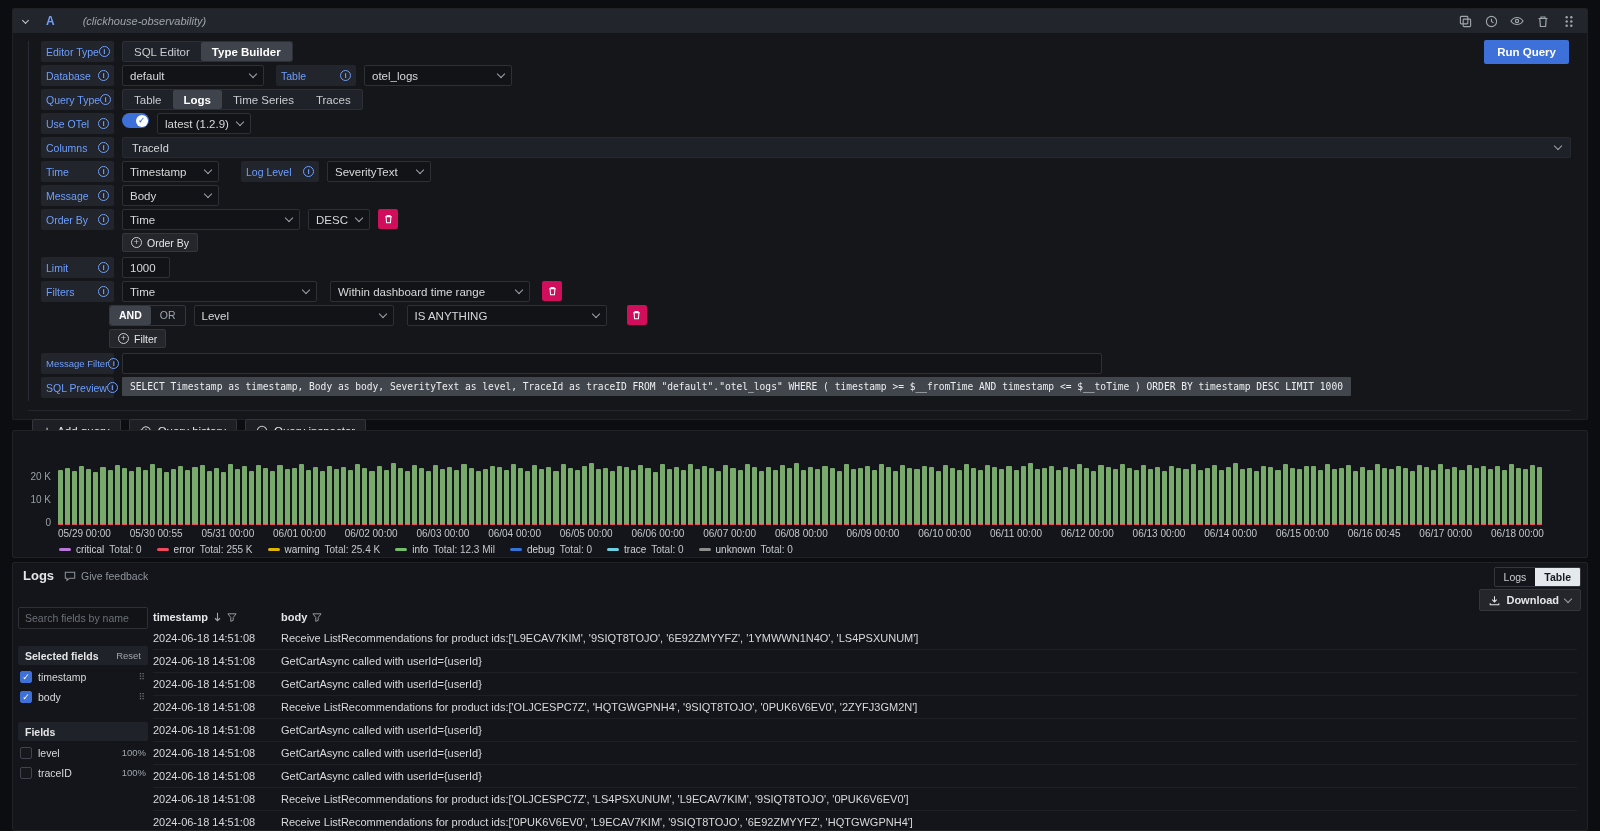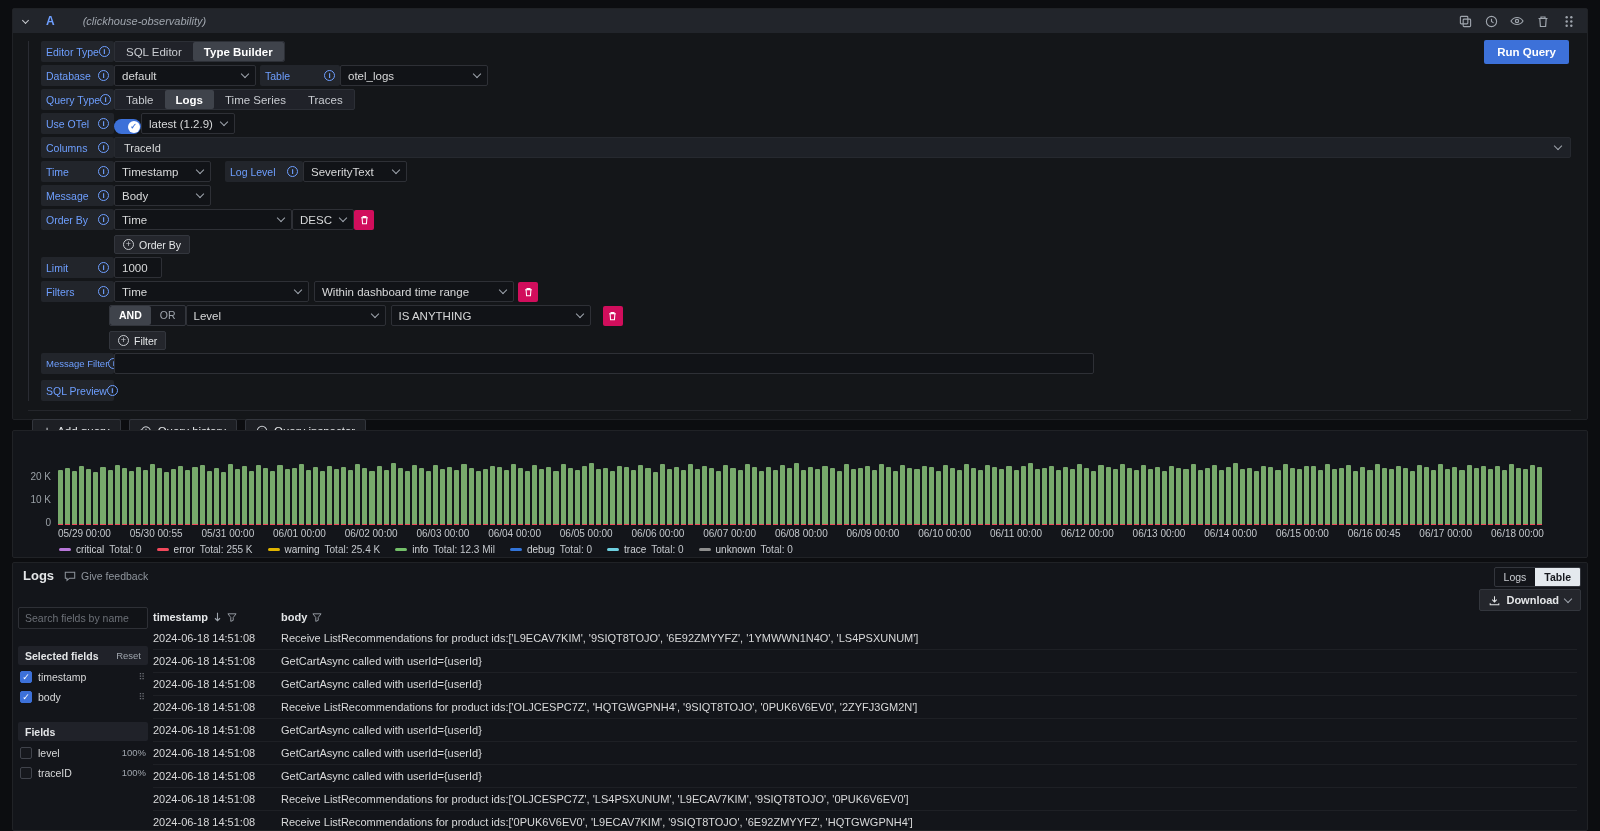--- a/index.html
+++ b/index.html
@@ -10,21 +10,21 @@
   
   #query-card { top:8px; height:412px; }
   .qheader { height:24px; background:#22252b; display:flex; align-items:center; padding:0 10px; gap:10px; }
   .qheader .refid { color:#6e9fff; font-weight:bold; font-size:12px; margin-left:8px; }
   .qheader .dsname { color:#9fa5ad; font-style:italic; font-size:11px; margin-left:18px; }
   .qheader .spacer { flex:1; }
   .hicon { width:16px; height:16px; display:flex; align-items:center; justify-content:center; color:#9fa5ad; cursor:pointer; }
   .hicon svg { display:block; }
   .qbody { padding:8px 16px 0 15px; }
   .qrows { border-left:1px solid #2a2c33; padding-left:12px; }
-  .qrow { display:flex; align-items:flex-end; margin-bottom:3px; height:21px; gap:0; }
+  .qrow { display:flex; align-items:flex-start; margin-bottom:3px; height:21px; gap:8px; }
   .flabel { width:73px; min-width:73px; height:21px; background:#22252b; border-radius:2px;
     display:flex; align-items:center; justify-content:space-between; padding:0 5px; }
   .flabel .ltxt { color:#6e9fff; font-size:10.5px; font-weight:500; white-space:nowrap; }
   .iinfo { width:11px; height:11px; min-width:11px; border:1px solid #6e9fff; border-radius:50%;
     color:#6e9fff; font-size:8px; line-height:9px; text-align:center; font-weight:bold; font-style:normal; }
   .tabgroup { display:flex; background:#202229; border:1px solid #2c2f36; border-radius:2px; height:21px; }
   .tab { background:transparent; border:none; color:#c9ccd1; font-size:11.5px; padding:0 11px; height:19px; border-radius:2px; cursor:pointer; font-family:inherit; }
   .tab.active { background:#3f434b; color:#fff; font-weight:bold; }
   .select { height:21px; background:#111317; border:1px solid #2e3036; border-radius:2px;
     display:flex; align-items:center; justify-content:space-between; padding:0 7px; font-size:11.5px; cursor:pointer; }
@@ -337,20 +337,21 @@
             <i class="iinfo">i</i>
         </div>
         <input class="textinput" style="width: 980px;" value="">
       </div>
 
       <div class="qrow" style="height:24px">
         <div class="flabel">
           <span class="ltxt">SQL Preview</span>
             <i class="iinfo">i</i>
         </div>
+        <div class="sqlblock">SELECT Timestamp as timestamp, Body as body, SeverityText as level, TraceId as traceID FROM "default"."otel_logs" WHERE ( timestamp &gt;= $__fromTime AND timestamp &lt;= $__toTime ) ORDER BY timestamp DESC LIMIT 1000</div>
       </div>
 
     </div>
 
     <div class="qfooter">
       <button class="ghostbtn">
         <span style="font-size:14px;color:#c9ccd1">+</span>
         <span>Add query</span>
       </button>
       <button class="ghostbtn">

